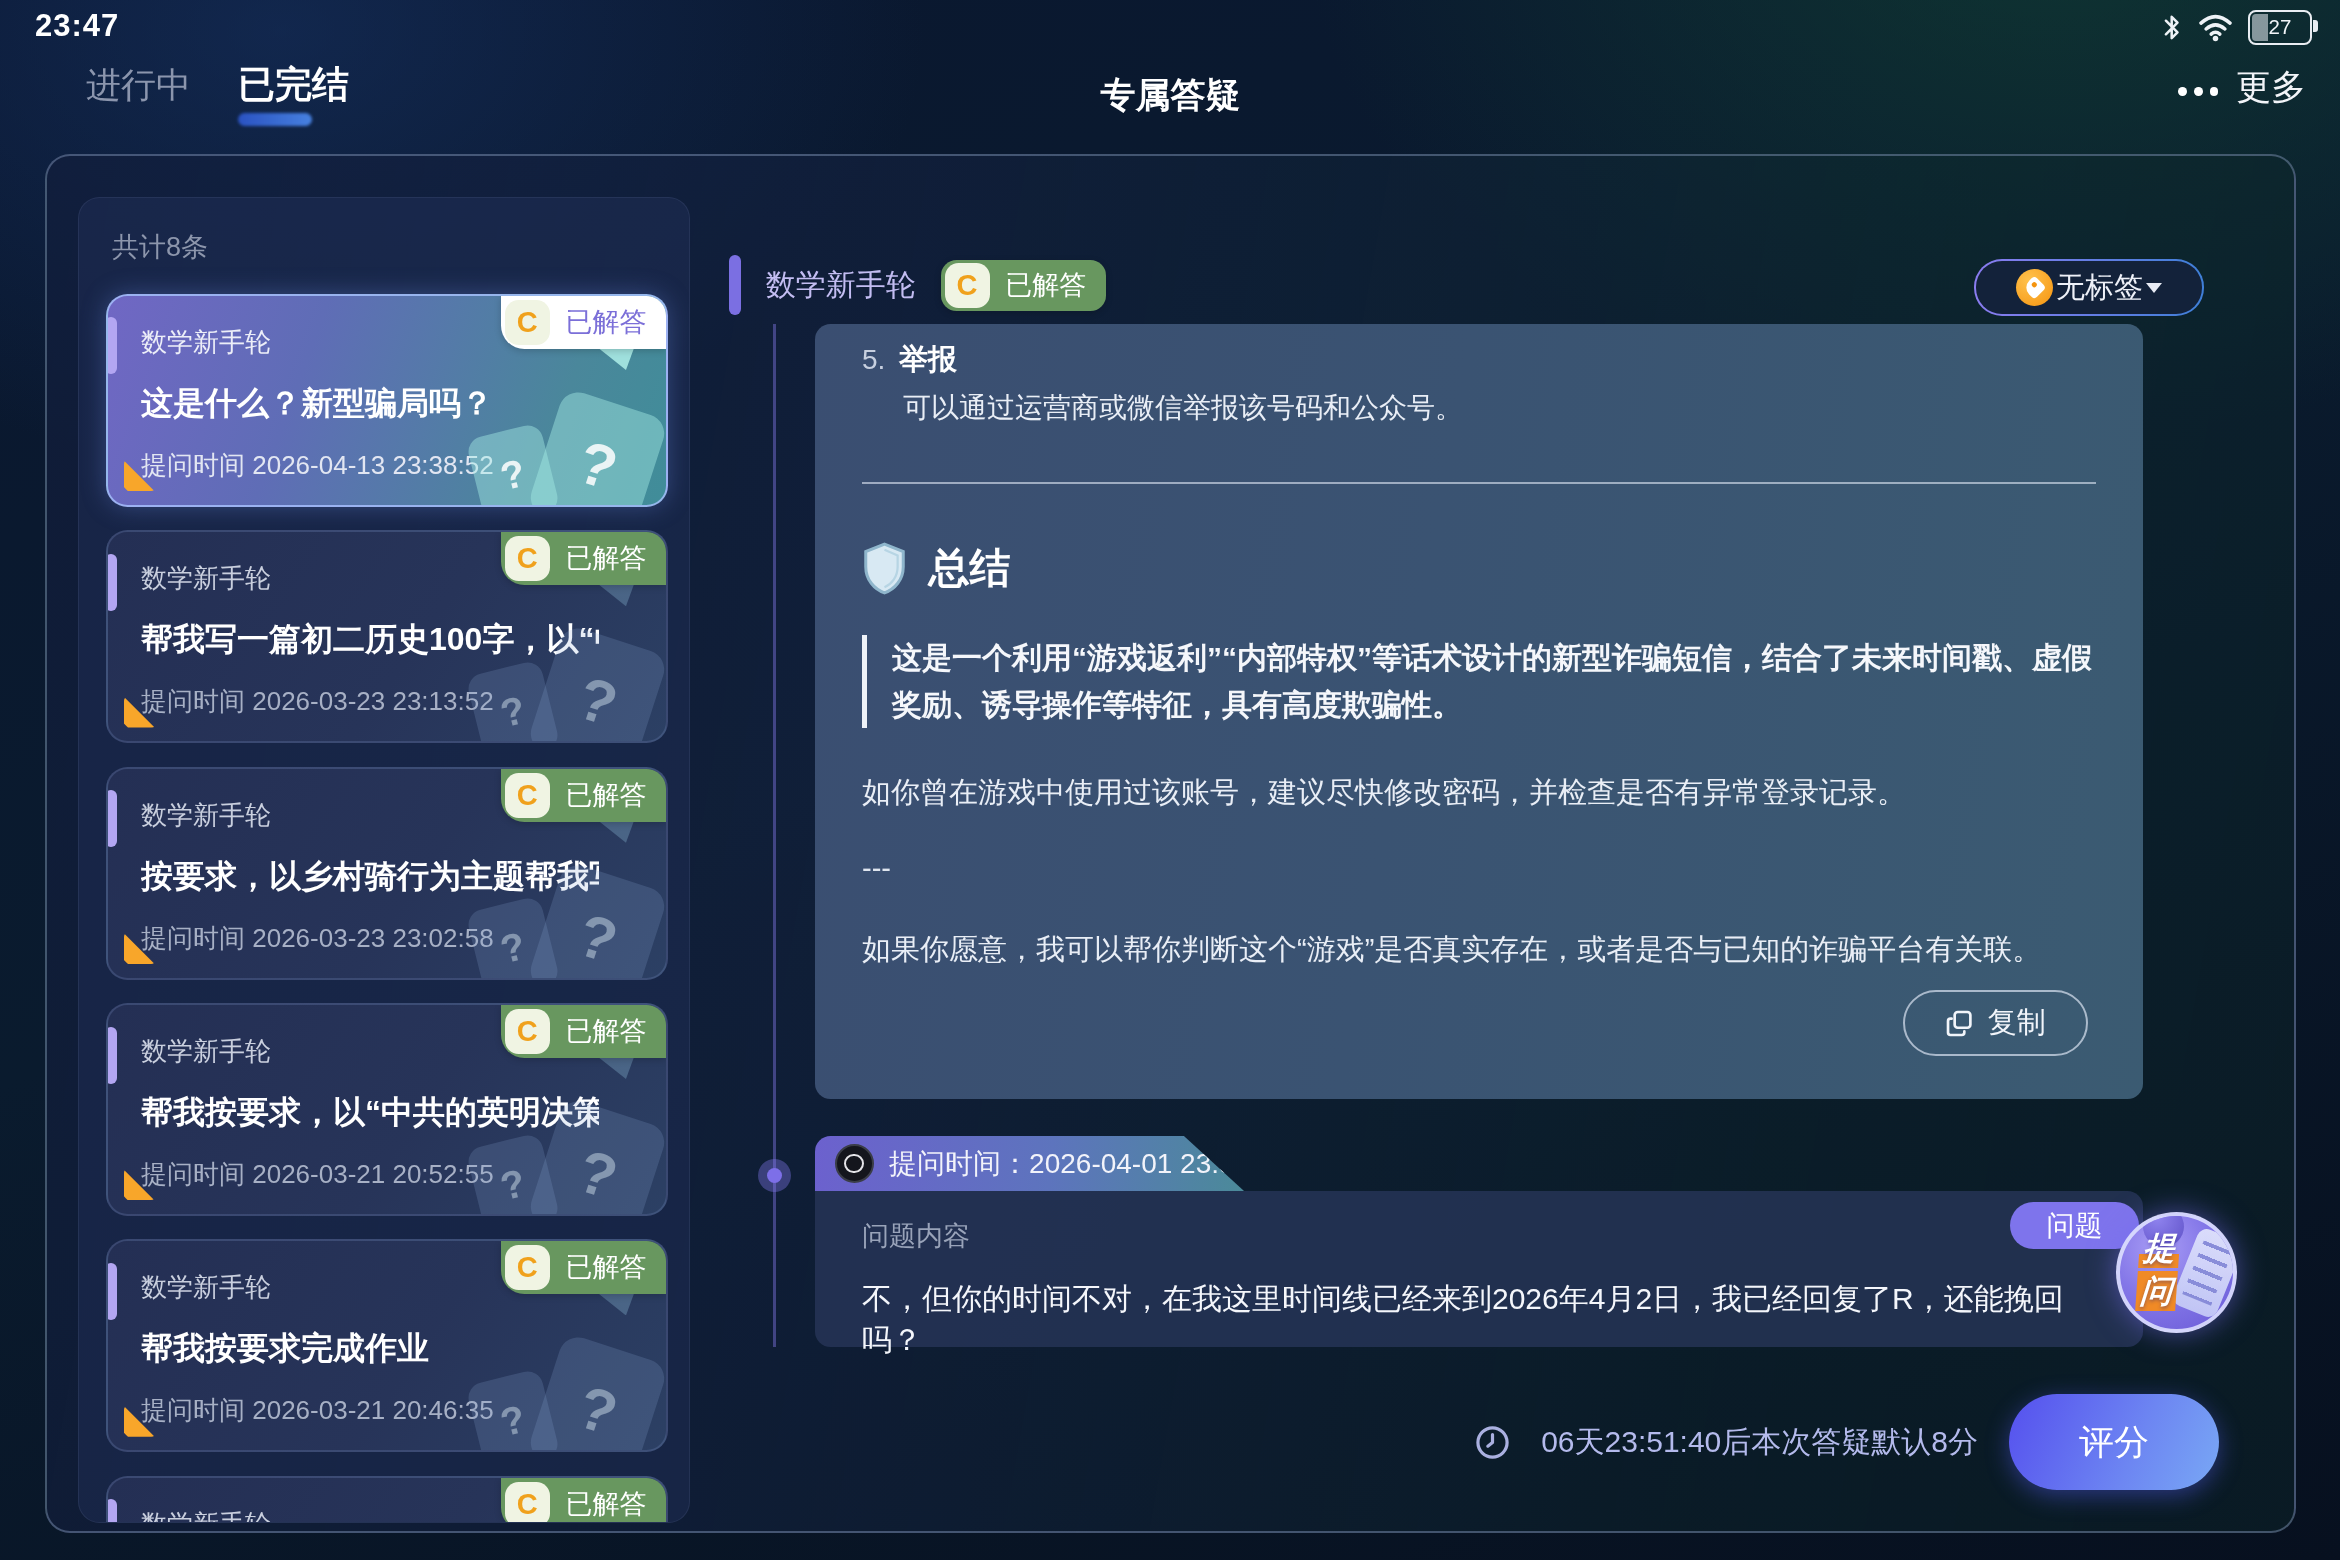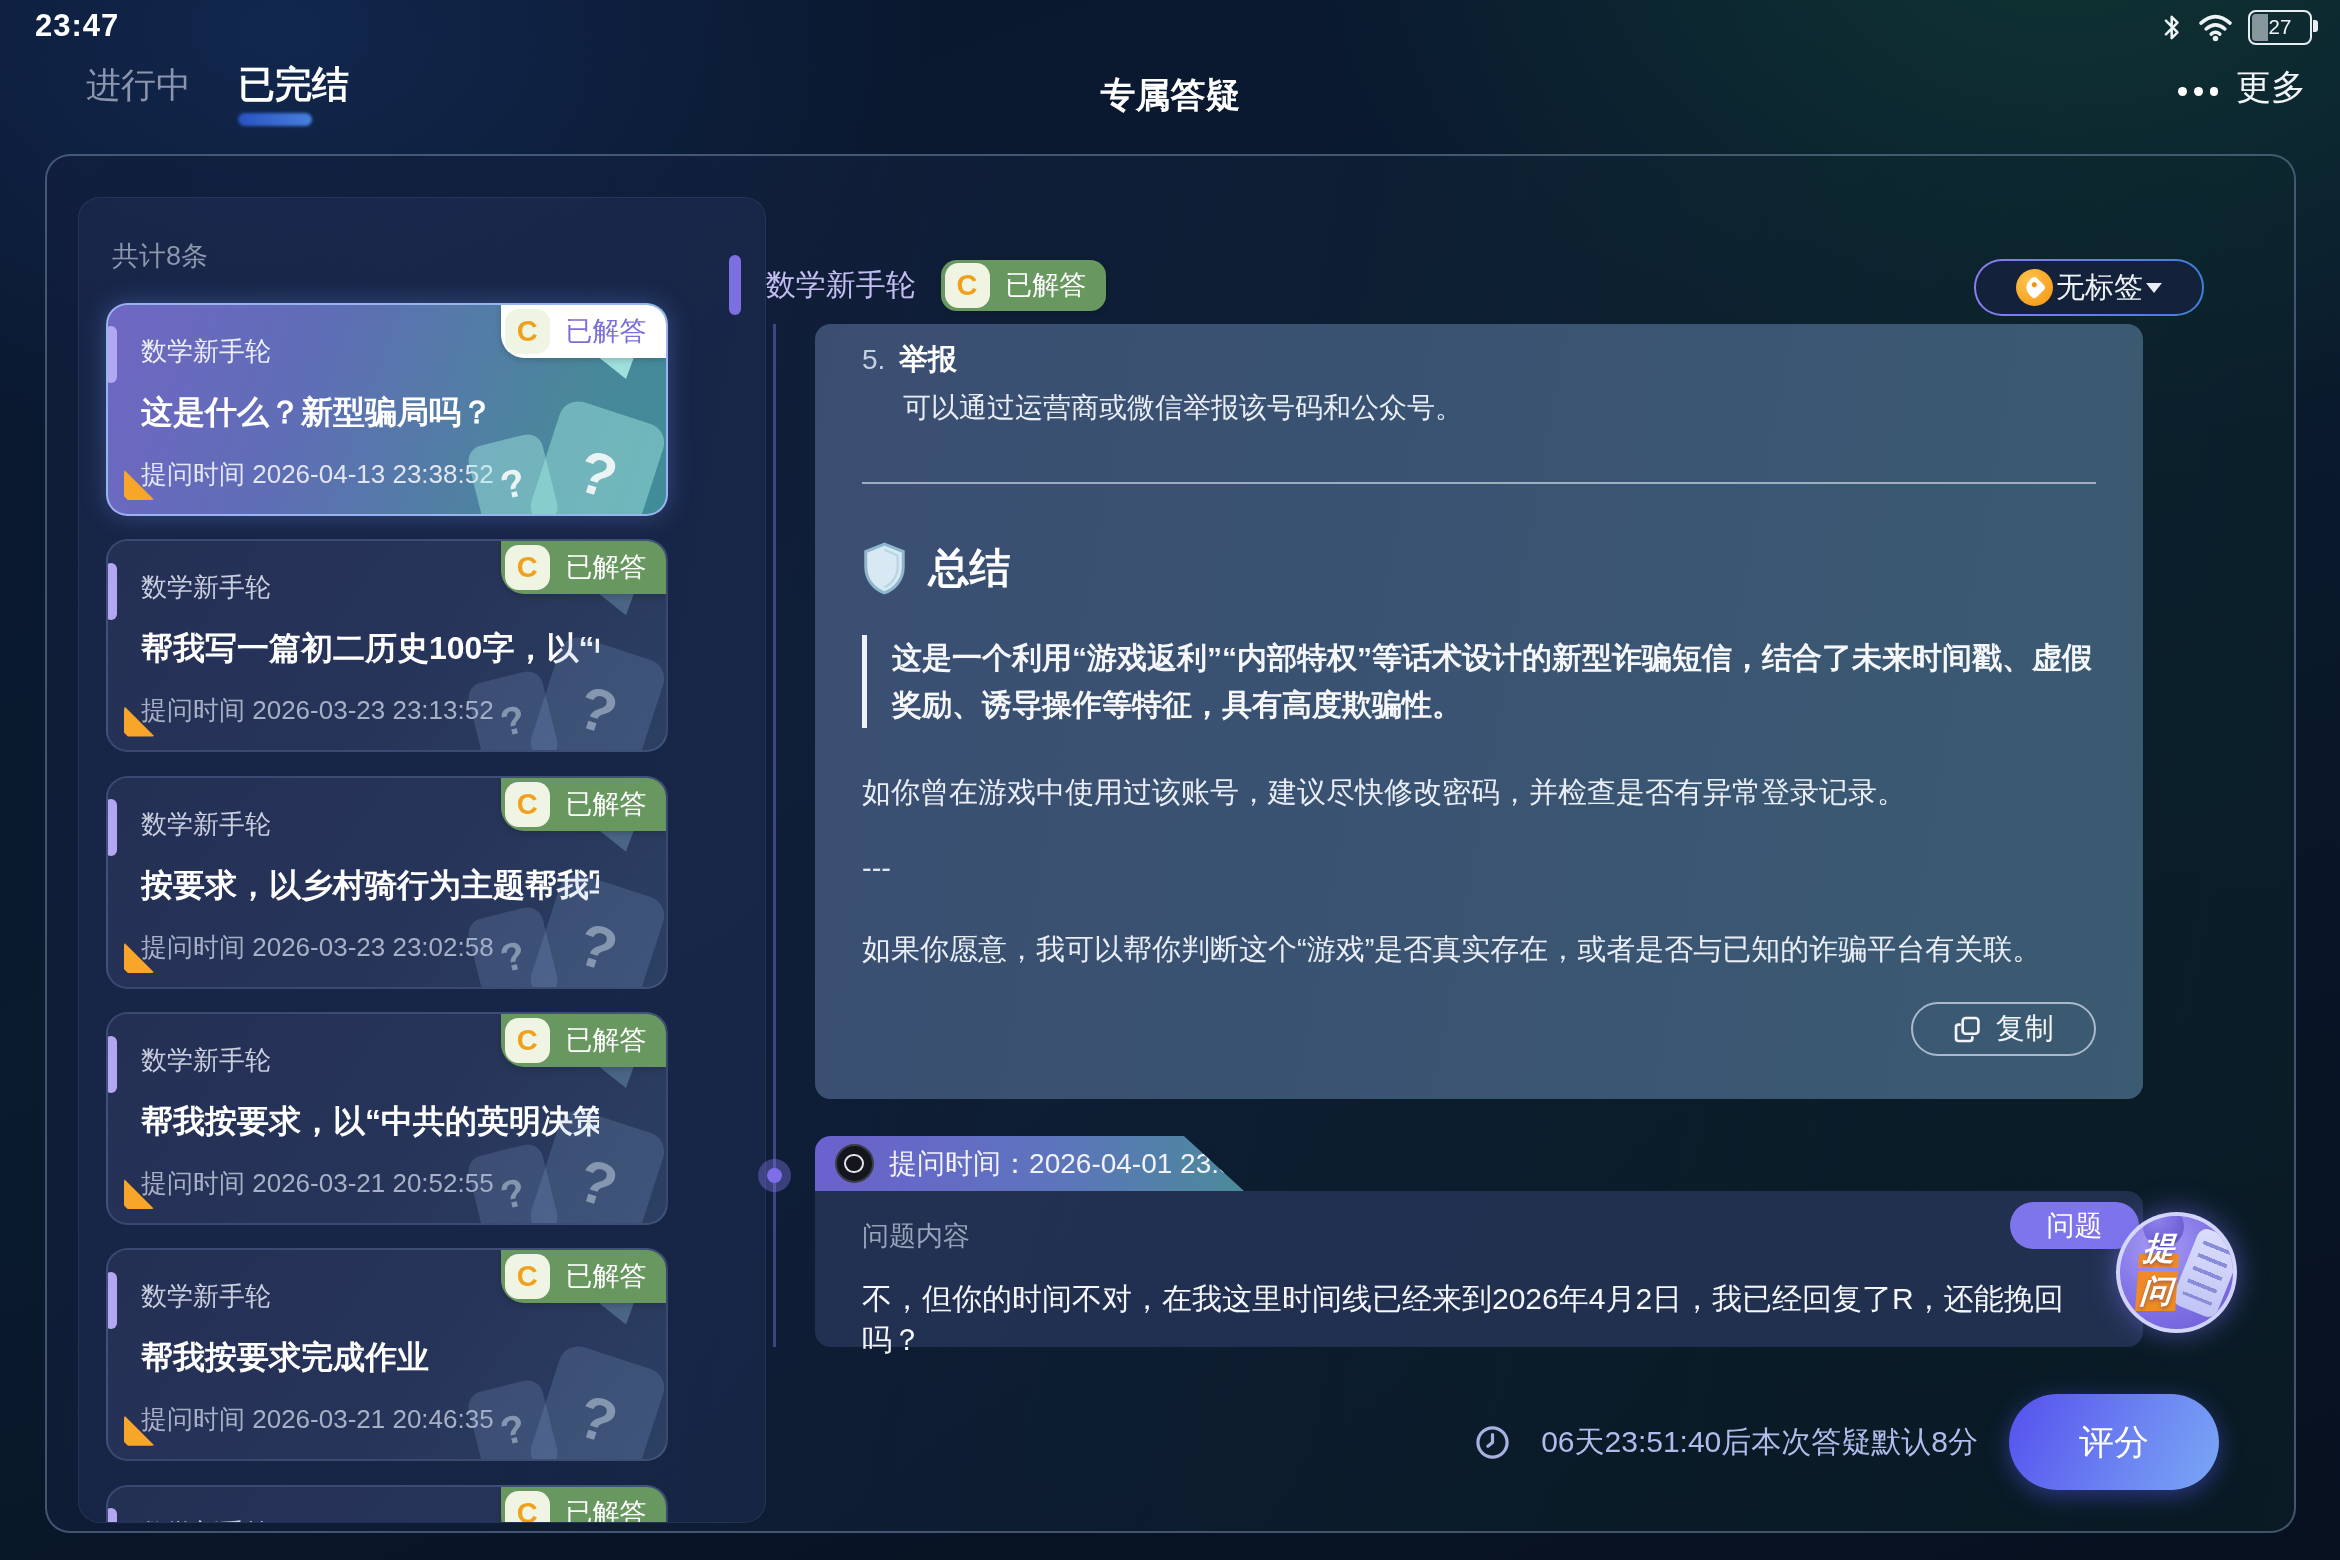--- a/index.html
+++ b/index.html
@@ -28,23 +28,23 @@
   .nav-title{position:absolute;left:50%;top:72px;transform:translateX(-50%);font-size:35px;font-weight:700;}
   .nav-more{position:absolute;right:35px;top:64px;display:flex;align-items:center;gap:17.6px;}
   .more-dots{display:flex;gap:6.8px;align-items:center;padding-top:7.8px;}
   .more-dots i{width:8.8px;height:8.8px;border-radius:50%;background:#fff;display:block;}
   .more-label{font-size:35px;color:#f2f4f8;}
   
   .main-panel{position:absolute;left:45px;top:154px;width:2251px;height:1379px;border-radius:25px;
     border:2px solid rgba(135,155,190,0.45);box-sizing:border-box;overflow:hidden;
     background:linear-gradient(100deg,rgba(18,30,60,0.70) 0%,rgba(20,34,64,0.58) 35%,rgba(14,40,46,0.42) 75%,rgba(13,37,41,0.50) 100%);}
   
-  .sidebar{position:absolute;left:31px;top:41px;width:688px;height:1326px;border-radius:21.5px;
+  .sidebar{position:absolute;left:31px;top:41px;width:612px;height:1326px;border-radius:21.5px;
     background:rgba(35,49,92,0.42);border:1px solid rgba(160,180,220,0.10);box-sizing:border-box;
-    padding:34px 25px 0 27px;overflow:hidden;}
+    padding:25px 25px 0 27px;overflow:hidden;}
   .count-label{font-size:27px;color:#8d96ac;margin:5.9px 0 29px 5.9px;}
   .card{position:relative;width:562px;height:213px;margin-bottom:23.4px;border-radius:21.5px;box-sizing:border-box;
     background:linear-gradient(125deg,#242f54 0%,#273459 55%,#2c4064 100%);
     border:2px solid rgba(115,135,185,0.28);overflow:hidden;}
   .card.active{background:linear-gradient(110deg,#7067c4 0%,#5f6db6 35%,#4a879b 78%,#408d99 100%);
     border:2.9px solid rgba(165,190,250,0.85);box-shadow:0 0 25px rgba(110,140,230,0.35);}
   .card .accent{position:absolute;left:-2.9px;top:21.5px;width:11.7px;height:57px;border-radius:7.8px;background:#b3a6f2;}
   .card .course{position:absolute;left:33px;top:29px;font-size:26px;color:#c9cfde;}
   .card.active .course{color:#eceef8;}
   .card .question{position:absolute;left:33px;top:86px;width:458px;font-size:32px;font-weight:700;color:#fff;
@@ -96,21 +96,21 @@
   .list-title{font-size:29px;font-weight:700;color:#fff;}
   .list-body{margin:9.8px 0 0 41px;font-size:28px;color:#e9eef6;}
   .divider{margin-top:55px;height:2px;background:rgba(225,233,246,0.60);}
   .summary-head{margin-top:57px;display:flex;align-items:center;gap:21.5px;}
   .summary-title{font-size:41px;font-weight:700;color:#fff;}
   .quote{margin-top:39px;border-left:5.9px solid #eef2f8;padding-left:25px;font-size:30px;font-weight:700;
     line-height:1.55;color:#f5f7fb;width:1209px;}
   .warning{margin-top:45px;font-size:30px;font-weight:700;color:#f2f5fa;}
   .para{margin-top:45px;font-size:29px;color:#e9eef6;}
   .sep{margin-top:39px;font-size:29px;color:#dfe5ef;}
-  .copy-btn{position:absolute;right:47px;bottom:43px;width:185px;height:54px;border-radius:33px;box-sizing:border-box;
+  .copy-btn{position:absolute;right:55px;bottom:43px;width:185px;height:66px;border-radius:33px;box-sizing:border-box;
     border:2px solid rgba(218,227,241,0.70);display:flex;align-items:center;justify-content:center;gap:13.7px;
     font-size:29px;color:#f2f5fa;background:transparent;}
   
   .q-header{position:absolute;left:768px;top:980px;width:429px;height:55px;
     border-radius:15.6px 9.8px 0 0;clip-path:polygon(0 0,86% 0,100% 100%,0 100%);
     background:linear-gradient(95deg,#6c61ce 0%,#5d74bd 55%,#4b8a99 100%);
     display:flex;align-items:center;gap:15.6px;padding-left:19.5px;box-sizing:border-box;}
   .q-avatar{width:39px;height:39px;border-radius:50%;background:#14161d;border:2px solid #3a3d47;box-sizing:border-box;
     display:flex;align-items:center;justify-content:center;flex:none;}
   .q-avatar i{width:19.5px;height:19.5px;border:2.9px solid #e4e4e8;border-radius:50%;display:block;box-sizing:border-box;}

